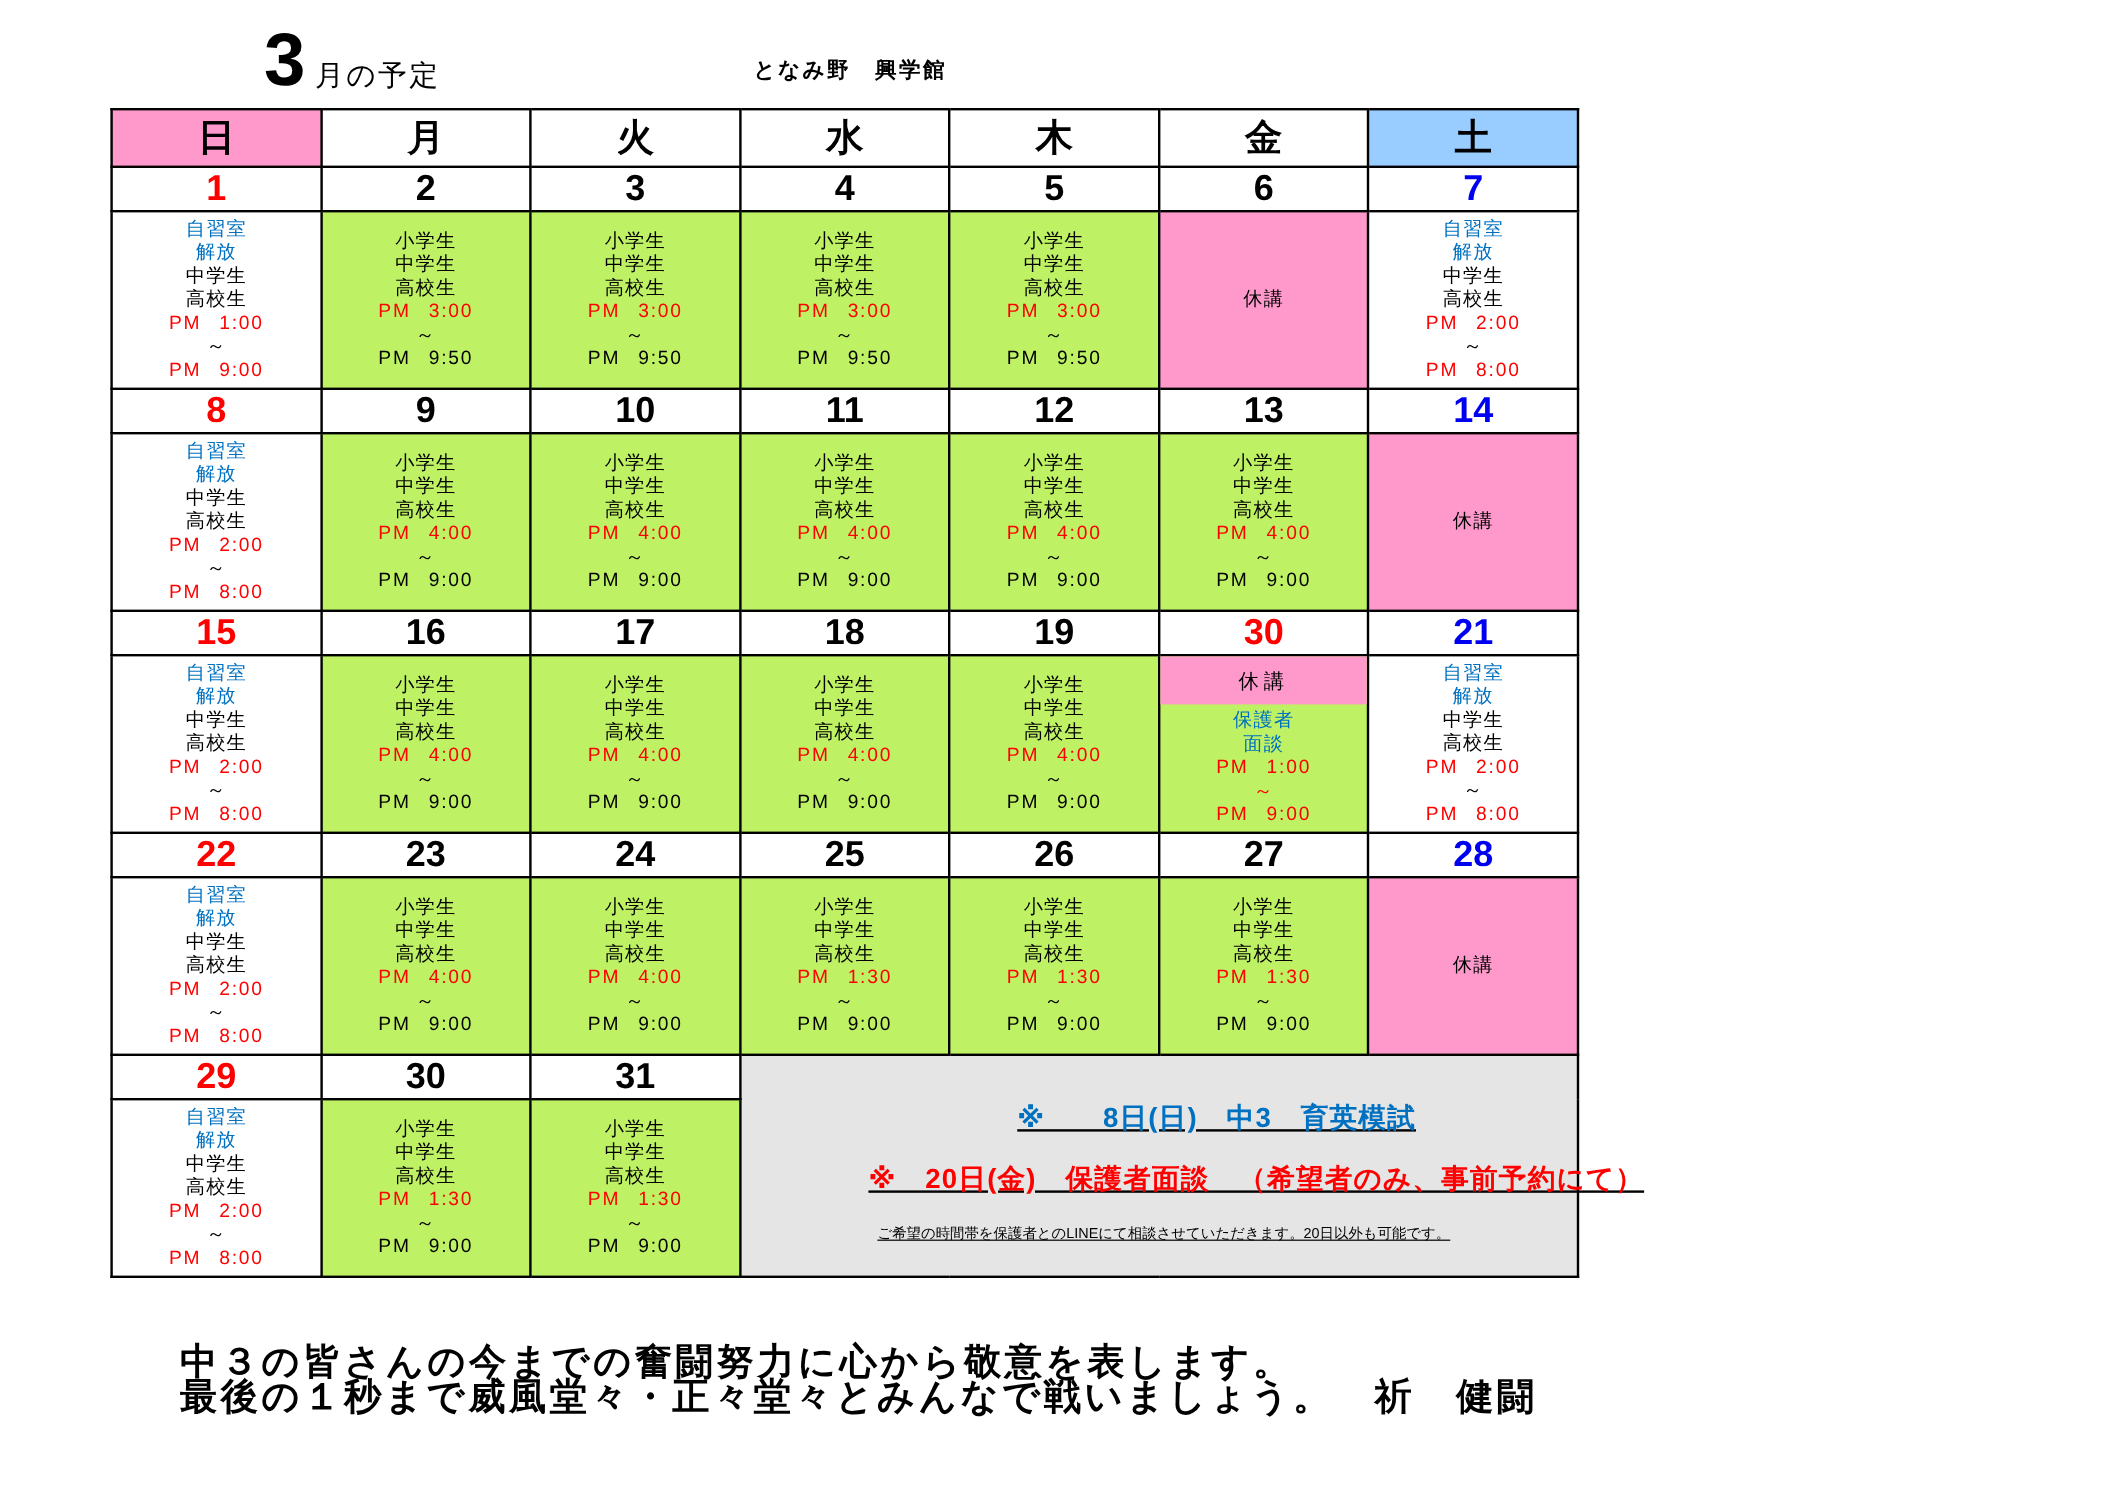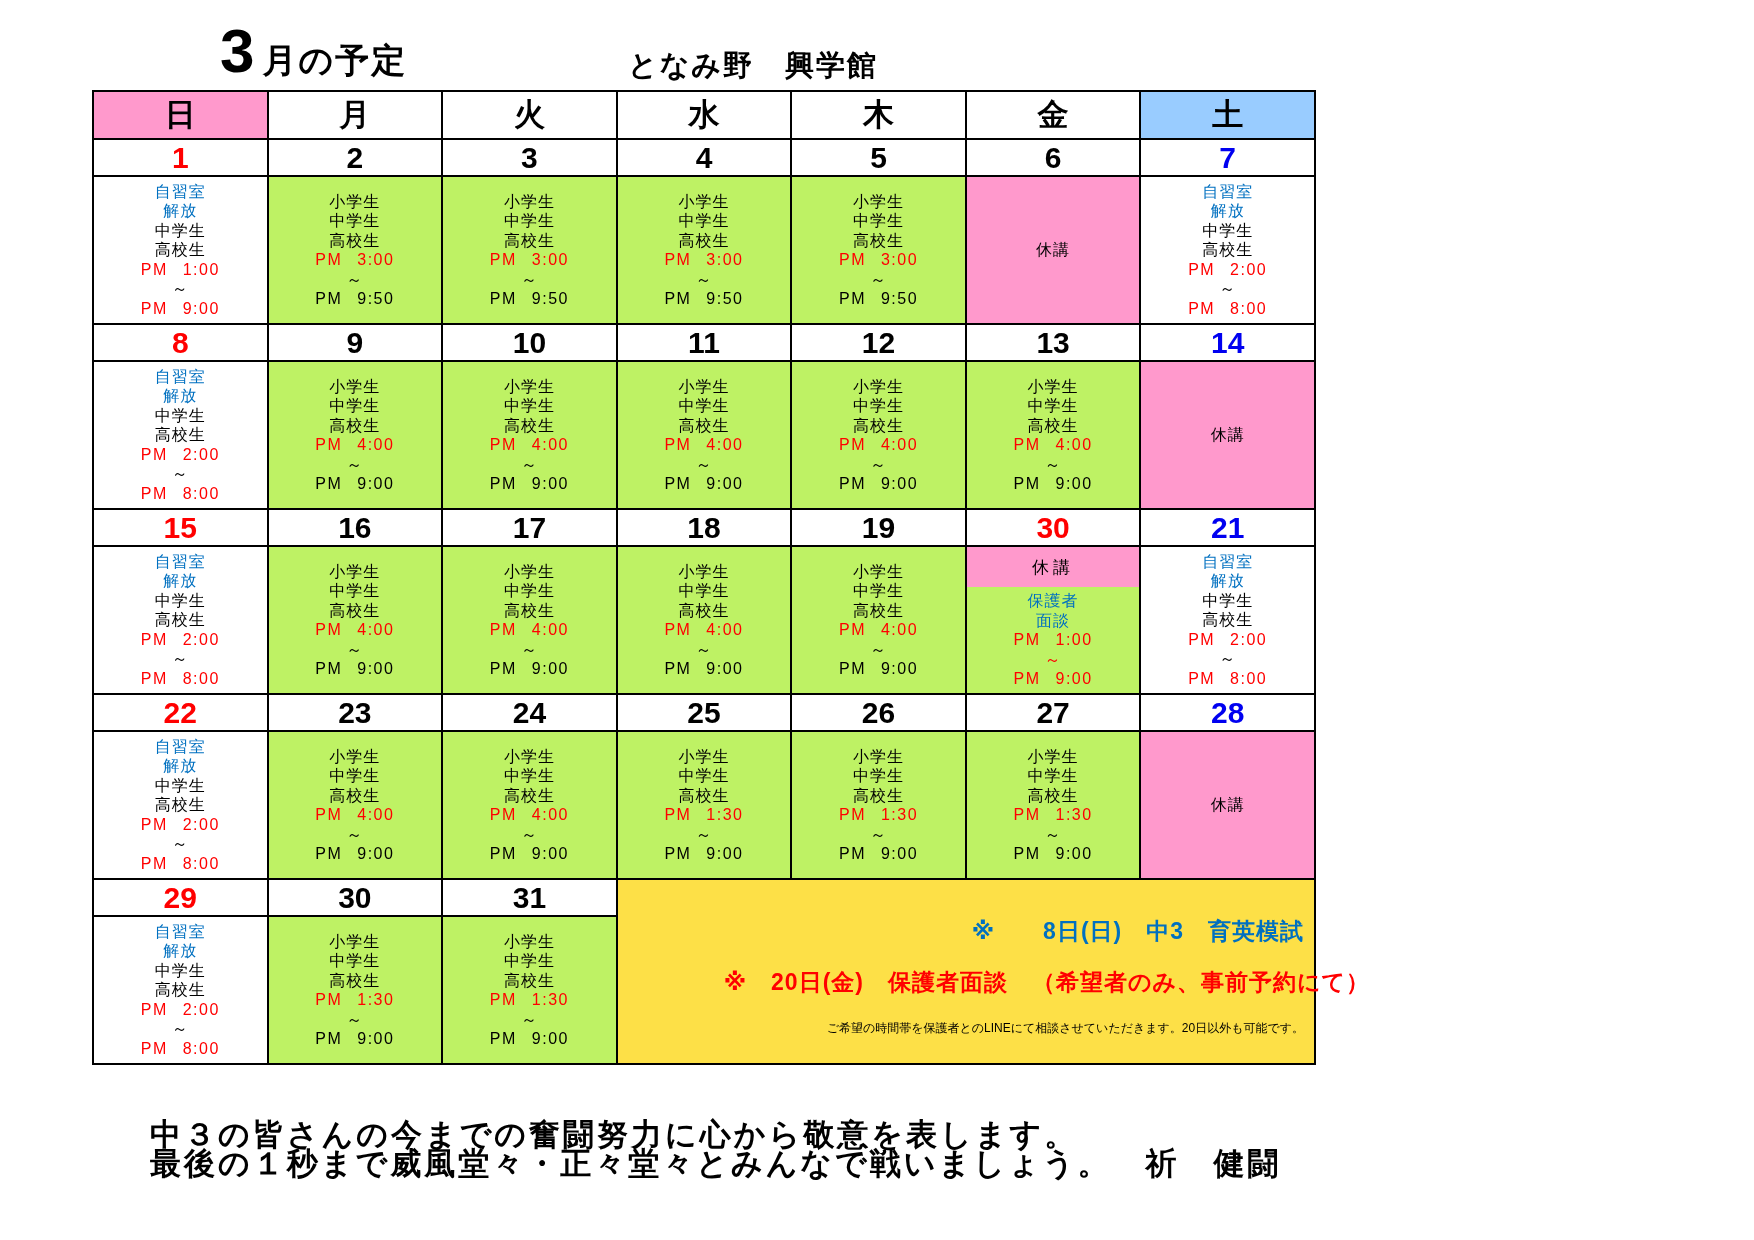--- a/index.html
+++ b/index.html
@@ -1,22 +1,22 @@
 <!DOCTYPE html>
 <html><head>
 <meta charset="utf-8">
 <style>
   * { margin:0; padding:0; box-sizing:border-box; }
   html,body { width:1754px; height:1240px; background:#fff; overflow:hidden; position:relative;
               font-family:"Liberation Sans","DejaVu Sans",sans-serif; color:#000; }
 
   .title-row { position:absolute; left:220px; top:20px; display:flex; align-items:baseline; }
   .month-num { font-size:62px; font-weight:bold; line-height:1; }
-  .month-label { font-size:34px; font-weight:bold; margin-left:8px; letter-spacing:2px; }
-  .org-name { position:absolute; left:628px; top:46px; font-size:29px; font-weight:bold; letter-spacing:2px; }
+  .month-label { font-size:24px; font-weight:normal; margin-left:8px; letter-spacing:2px; }
+  .org-name { position:absolute; left:628px; top:46px; font-size:18px; font-weight:bold; letter-spacing:2px; }
 
   table.cal { position:absolute; left:92px; top:90px; width:1224px; border-collapse:collapse; table-layout:fixed; }
   table.cal th, table.cal td { border:2px solid #000; }
 
   th.wd { height:48px; font-size:31px; font-weight:bold; text-align:center; background:#fff; }
   th.wd.hd-sun { background:#FF99CC; }
   th.wd.hd-sat { background:#99CCFF; }
 
   td.date-cell { height:37px; text-align:center; font-size:30px; font-weight:bold; background:#fff; line-height:1; }
   .d-red { color:#FF0000; } .d-blue { color:#0000F0; } .d-black { color:#000; }
@@ -29,21 +29,21 @@
   .c-blue { color:#0070C0; } .c-red { color:#FF0000; } .c-black { color:#000; }
   .line.time { letter-spacing:1.5px; word-spacing:9px; }
 
   td.closed-cell { font-size:17px; letter-spacing:4px; }
 
   .split-inner { display:flex; flex-direction:column; height:146px; }
   .closed-band { height:40px; background:#FF99CC; display:flex; align-items:center; justify-content:center;
                  font-size:17px; letter-spacing:4px; flex:0 0 auto; }
   .split-inner .lines { flex:1 1 auto; height:auto; }
 
-  td.notes-cell { background:#fde047; vertical-align:top; text-align:right; padding:36px 10px 0 14px; }
+  td.notes-cell { background:#e5e5e5; vertical-align:top; text-align:center; padding:36px 10px 0 14px;text-decoration:underline; }
   .note-line { font-size:23px; font-weight:bold; letter-spacing:1px; padding-left:92px; margin-bottom:20px; white-space:nowrap; }
   .note-line.c-red { margin-bottom:22px; }
   .note-line.c-black { font-size:12px; font-weight:normal; padding-left:4px; letter-spacing:0; }
 
   .footer-line { position:absolute; left:150px; font-family:"Liberation Serif","DejaVu Serif",serif;
                  font-weight:bold; font-size:31px; letter-spacing:3px; white-space:nowrap; }
   .footer-1 { top:1082px;margin-top:32px; }
   .footer-2 { top:1143px; }
 </style>
 </head>

